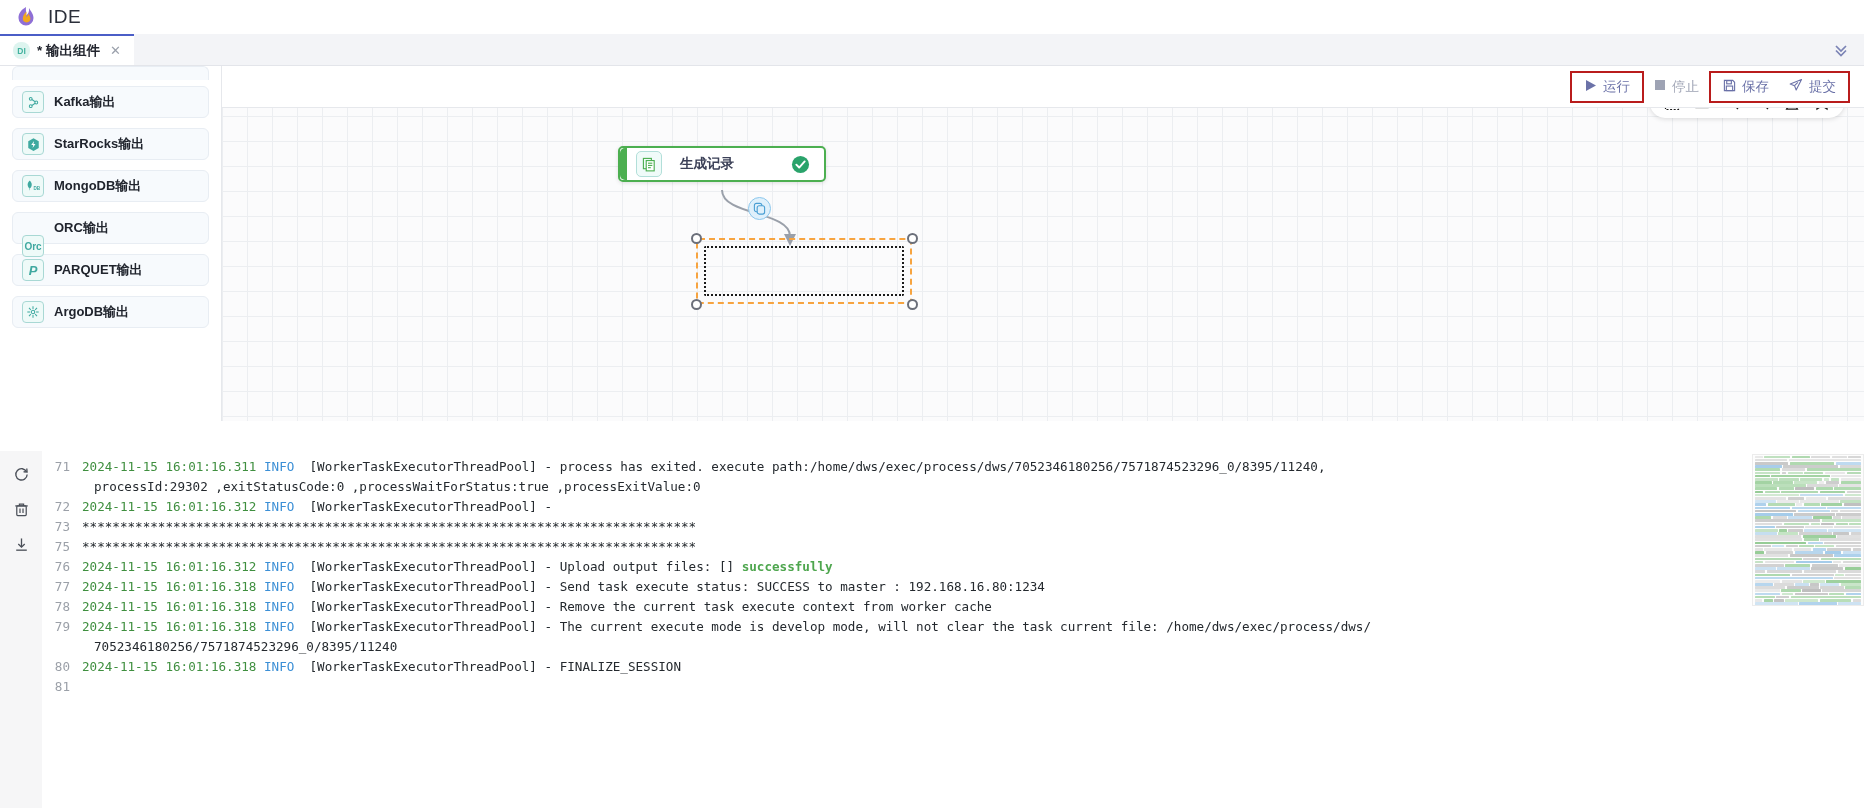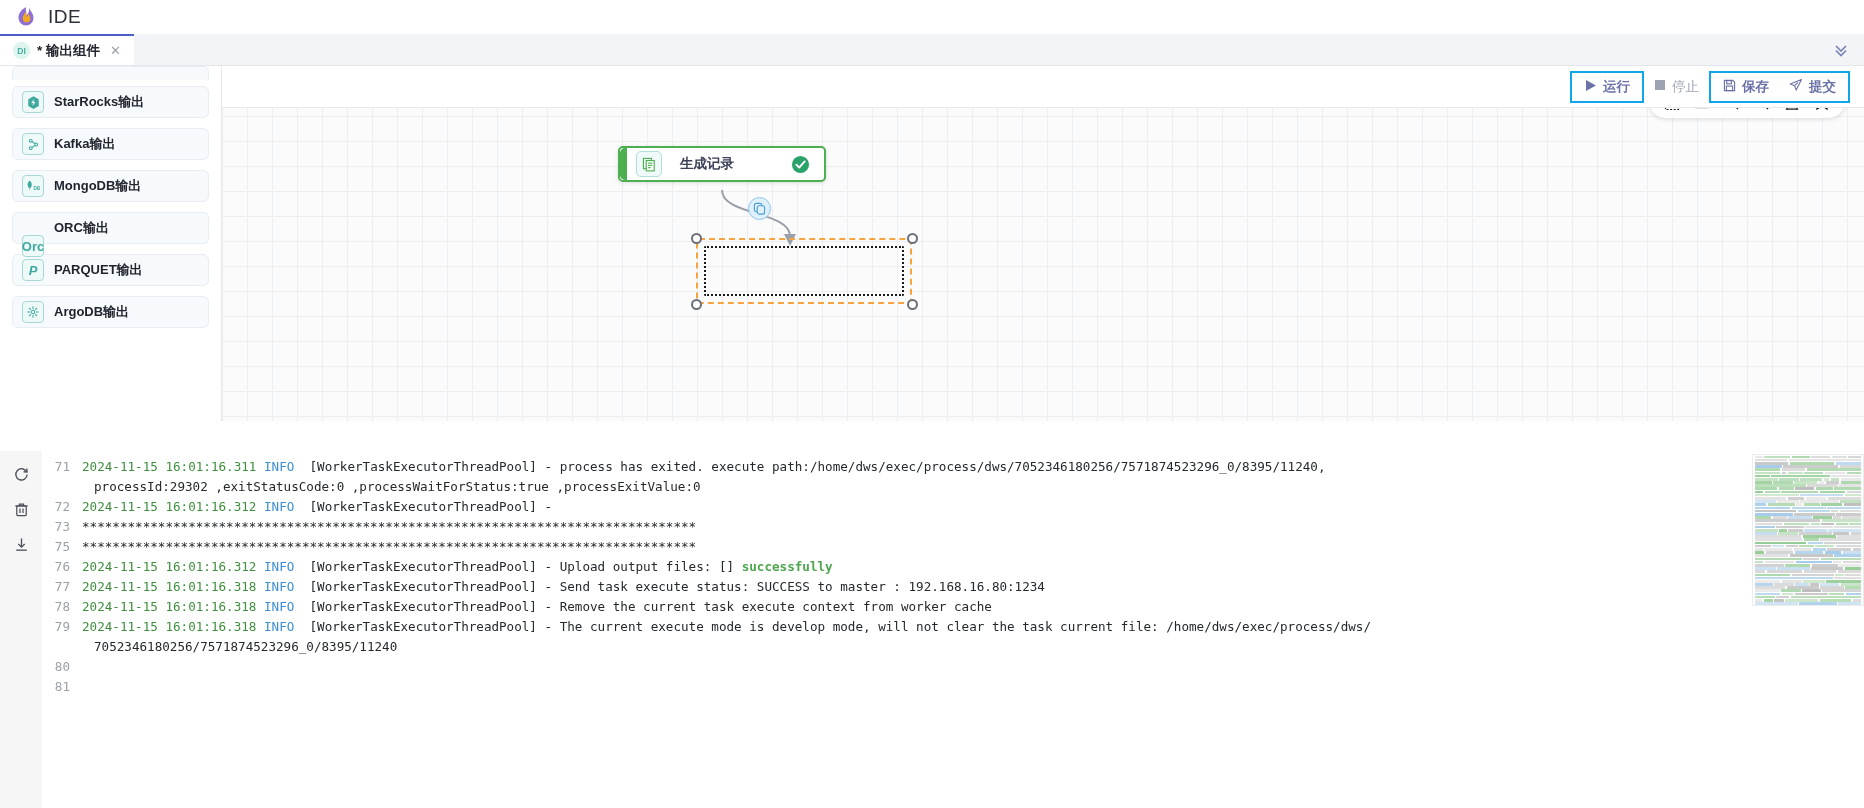--- a/index.html
+++ b/index.html
@@ -94,21 +94,21 @@
     background: #ffffff; border-bottom: 1px solid #e6e8ec;
     display: flex; align-items: center; justify-content: flex-end;
     padding-right: 14px; z-index: 6;
   }
   .act-group { display: flex; align-items: center; }
   .act-btn {
     display: flex; align-items: center; gap: 6px;
     padding: 4px 10px; font-size: 13.5px; color: #6b72a8; cursor: pointer;
   }
   .act-btn.disabled { color: #9ea3b4; cursor: default; }
-  .hl-box { border: 2px solid #0ea5e9; padding: 1px 2px; font-weight: bold; }
+  .hl-box { border: 2px solid #b91c1c; padding: 1px 2px; }
 
   .canvas-tools {
     position: absolute; top: 22px; right: 20px;
     height: 30px; background: #fff; border-radius: 15px;
     box-shadow: 0 1px 5px rgba(0,0,0,.14);
     display: flex; align-items: center; gap: 12px;
     padding: 0 13px; z-index: 5;
   }
   .ctool { width: 18px; height: 18px; display:flex; align-items:center; justify-content:center; cursor: pointer; }
 
@@ -219,53 +219,53 @@
 </div>
 
 <div class="middle">
 
   <div class="sidebar">
     <div class="comp-list">
       <div class="comp-partial"></div>
 
       <div class="comp-item">
         <span class="comp-icon">
-          <svg width="15" height="15" viewBox="0 0 16 16">
-            <path d="M8 1.2l5.6 3.2v7.2L8 14.8 2.4 11.6V4.4z" fill="#3fa9a0"></path>
-            <path d="M8.6 4.2L5.6 8.4h2.1l-.7 3.4 3.1-4.4H8z" fill="#fff"></path>
-          </svg>
-        </span>
-        <span class="comp-label">StarRocks输出</span>
-      </div>
-
-      <div class="comp-item">
-        <span class="comp-icon">
           <svg width="13" height="13" viewBox="0 0 14 14" fill="none" stroke="#3fa9a0" stroke-width="1.1">
             <circle cx="4" cy="3" r="1.5"></circle>
               <circle cx="4" cy="11" r="1.5"></circle>
               <circle cx="10" cy="7" r="1.5"></circle>
             <line x1="5.3" y1="3.8" x2="8.8" y2="6.2"></line>
               <line x1="5.3" y1="10.2" x2="8.8" y2="7.8"></line>
           </svg>
         </span>
         <span class="comp-label">Kafka输出</span>
       </div>
 
       <div class="comp-item">
         <span class="comp-icon">
+          <svg width="15" height="15" viewBox="0 0 16 16">
+            <path d="M8 1.2l5.6 3.2v7.2L8 14.8 2.4 11.6V4.4z" fill="#3fa9a0"></path>
+            <path d="M8.6 4.2L5.6 8.4h2.1l-.7 3.4 3.1-4.4H8z" fill="#fff"></path>
+          </svg>
+        </span>
+        <span class="comp-label">StarRocks输出</span>
+      </div>
+
+      <div class="comp-item">
+        <span class="comp-icon">
           <svg width="16" height="14" viewBox="0 0 18 14">
             <path d="M5 1.2C3.2 3 2.6 5 3.2 7c.4 1.4 1.2 2.2 1.8 2.6l.1 2.2h.4l.1-2.2c.6-.4 1.4-1.2 1.8-2.6.6-2 0-4-1.8-5.8z" fill="#3fa9a0"></path>
             <text x="9.6" y="11.2" font-size="5.2" fill="#3fa9a0" font-family="sans-serif" font-weight="bold">DB</text>
           </svg>
         </span>
         <span class="comp-label">MongoDB输出</span>
       </div>
 
       <div class="comp-item">
-        <span class="comp-icon" style="font-size:13px;margin-top:36px;">Orc</span>
+        <span class="comp-icon" style="font-size:10px;margin-top:36px;">Orc</span>
         <span class="comp-label">ORC输出</span>
       </div>
 
       <div class="comp-item">
         <span class="comp-icon" style="font-size:13px;font-style:italic;">P</span>
         <span class="comp-label">PARQUET输出</span>
       </div>
 
       <div class="comp-item">
         <span class="comp-icon">
@@ -451,21 +451,21 @@
           <div class="log-line"><span class="ln">71</span><span><span class="c-date">2024-11-15 16:01:16.311 </span><span class="c-info">INFO </span><span class="lt"> [WorkerTaskExecutorThreadPool] - process has exited. execute path:/home/dws/exec/process/dws/7052346180256/7571874523296_0/8395/11240,</span></span></div>
           <div class="wrap2">processId:29302 ,exitStatusCode:0 ,processWaitForStatus:true ,processExitValue:0</div>
           <div class="log-line"><span class="ln">72</span><span><span class="c-date">2024-11-15 16:01:16.312 </span><span class="c-info">INFO </span><span class="lt"> [WorkerTaskExecutorThreadPool] - </span></span></div>
           <div class="log-line"><span class="ln">73</span><span><span class="lt">*********************************************************************************</span></span></div>
           <div class="log-line"><span class="ln">75</span><span><span class="lt">*********************************************************************************</span></span></div>
           <div class="log-line"><span class="ln">76</span><span><span class="c-date">2024-11-15 16:01:16.312 </span><span class="c-info">INFO </span><span class="lt"> [WorkerTaskExecutorThreadPool] - Upload output files: [] </span><span class="c-ok">successfully</span></span></div>
           <div class="log-line"><span class="ln">77</span><span><span class="c-date">2024-11-15 16:01:16.318 </span><span class="c-info">INFO </span><span class="lt"> [WorkerTaskExecutorThreadPool] - Send task execute status: SUCCESS to master : 192.168.16.80:1234</span></span></div>
           <div class="log-line"><span class="ln">78</span><span><span class="c-date">2024-11-15 16:01:16.318 </span><span class="c-info">INFO </span><span class="lt"> [WorkerTaskExecutorThreadPool] - Remove the current task execute context from worker cache</span></span></div>
           <div class="log-line"><span class="ln">79</span><span><span class="c-date">2024-11-15 16:01:16.318 </span><span class="c-info">INFO </span><span class="lt"> [WorkerTaskExecutorThreadPool] - The current execute mode is develop mode, will not clear the task current file: /home/dws/exec/process/dws/</span></span></div>
           <div class="wrap2">7052346180256/7571874523296_0/8395/11240</div>
-          <div class="log-line"><span class="ln">80</span></div>
+          <div class="log-line"><span class="ln">80</span><span><span class="c-date">2024-11-15 16:01:16.318 </span><span class="c-info">INFO </span><span class="lt"> [WorkerTaskExecutorThreadPool] - FINALIZE_SESSION</span></span></div>
           <div class="log-line"><span class="ln">81</span><span></span></div>
         </div>
       <div class="minimap" id="minimap">
           <div class="mm-row">
             <span class="mm-seg" style="flex: 0.94 1 0%; background: rgb(216, 216, 216); opacity: 0.53;"></span>
             <span class="mm-seg" style="flex: 3.25 1 0%; background: rgb(168, 214, 168); opacity: 0.72;"></span>
             <span class="mm-seg" style="flex: 2.25 1 0%; background: rgb(143, 201, 143); opacity: 0.71;"></span>
             <span class="mm-seg" style="flex: 2.39 1 0%; background: rgb(201, 201, 201); opacity: 0.67;"></span>
             <span class="mm-seg" style="flex: 1.87 1 0%; background: rgb(216, 216, 216); opacity: 0.83;"></span>
             <span class="mm-seg" style="flex: 1.58 1 0%; background: rgb(201, 201, 201); opacity: 0.74;"></span>

